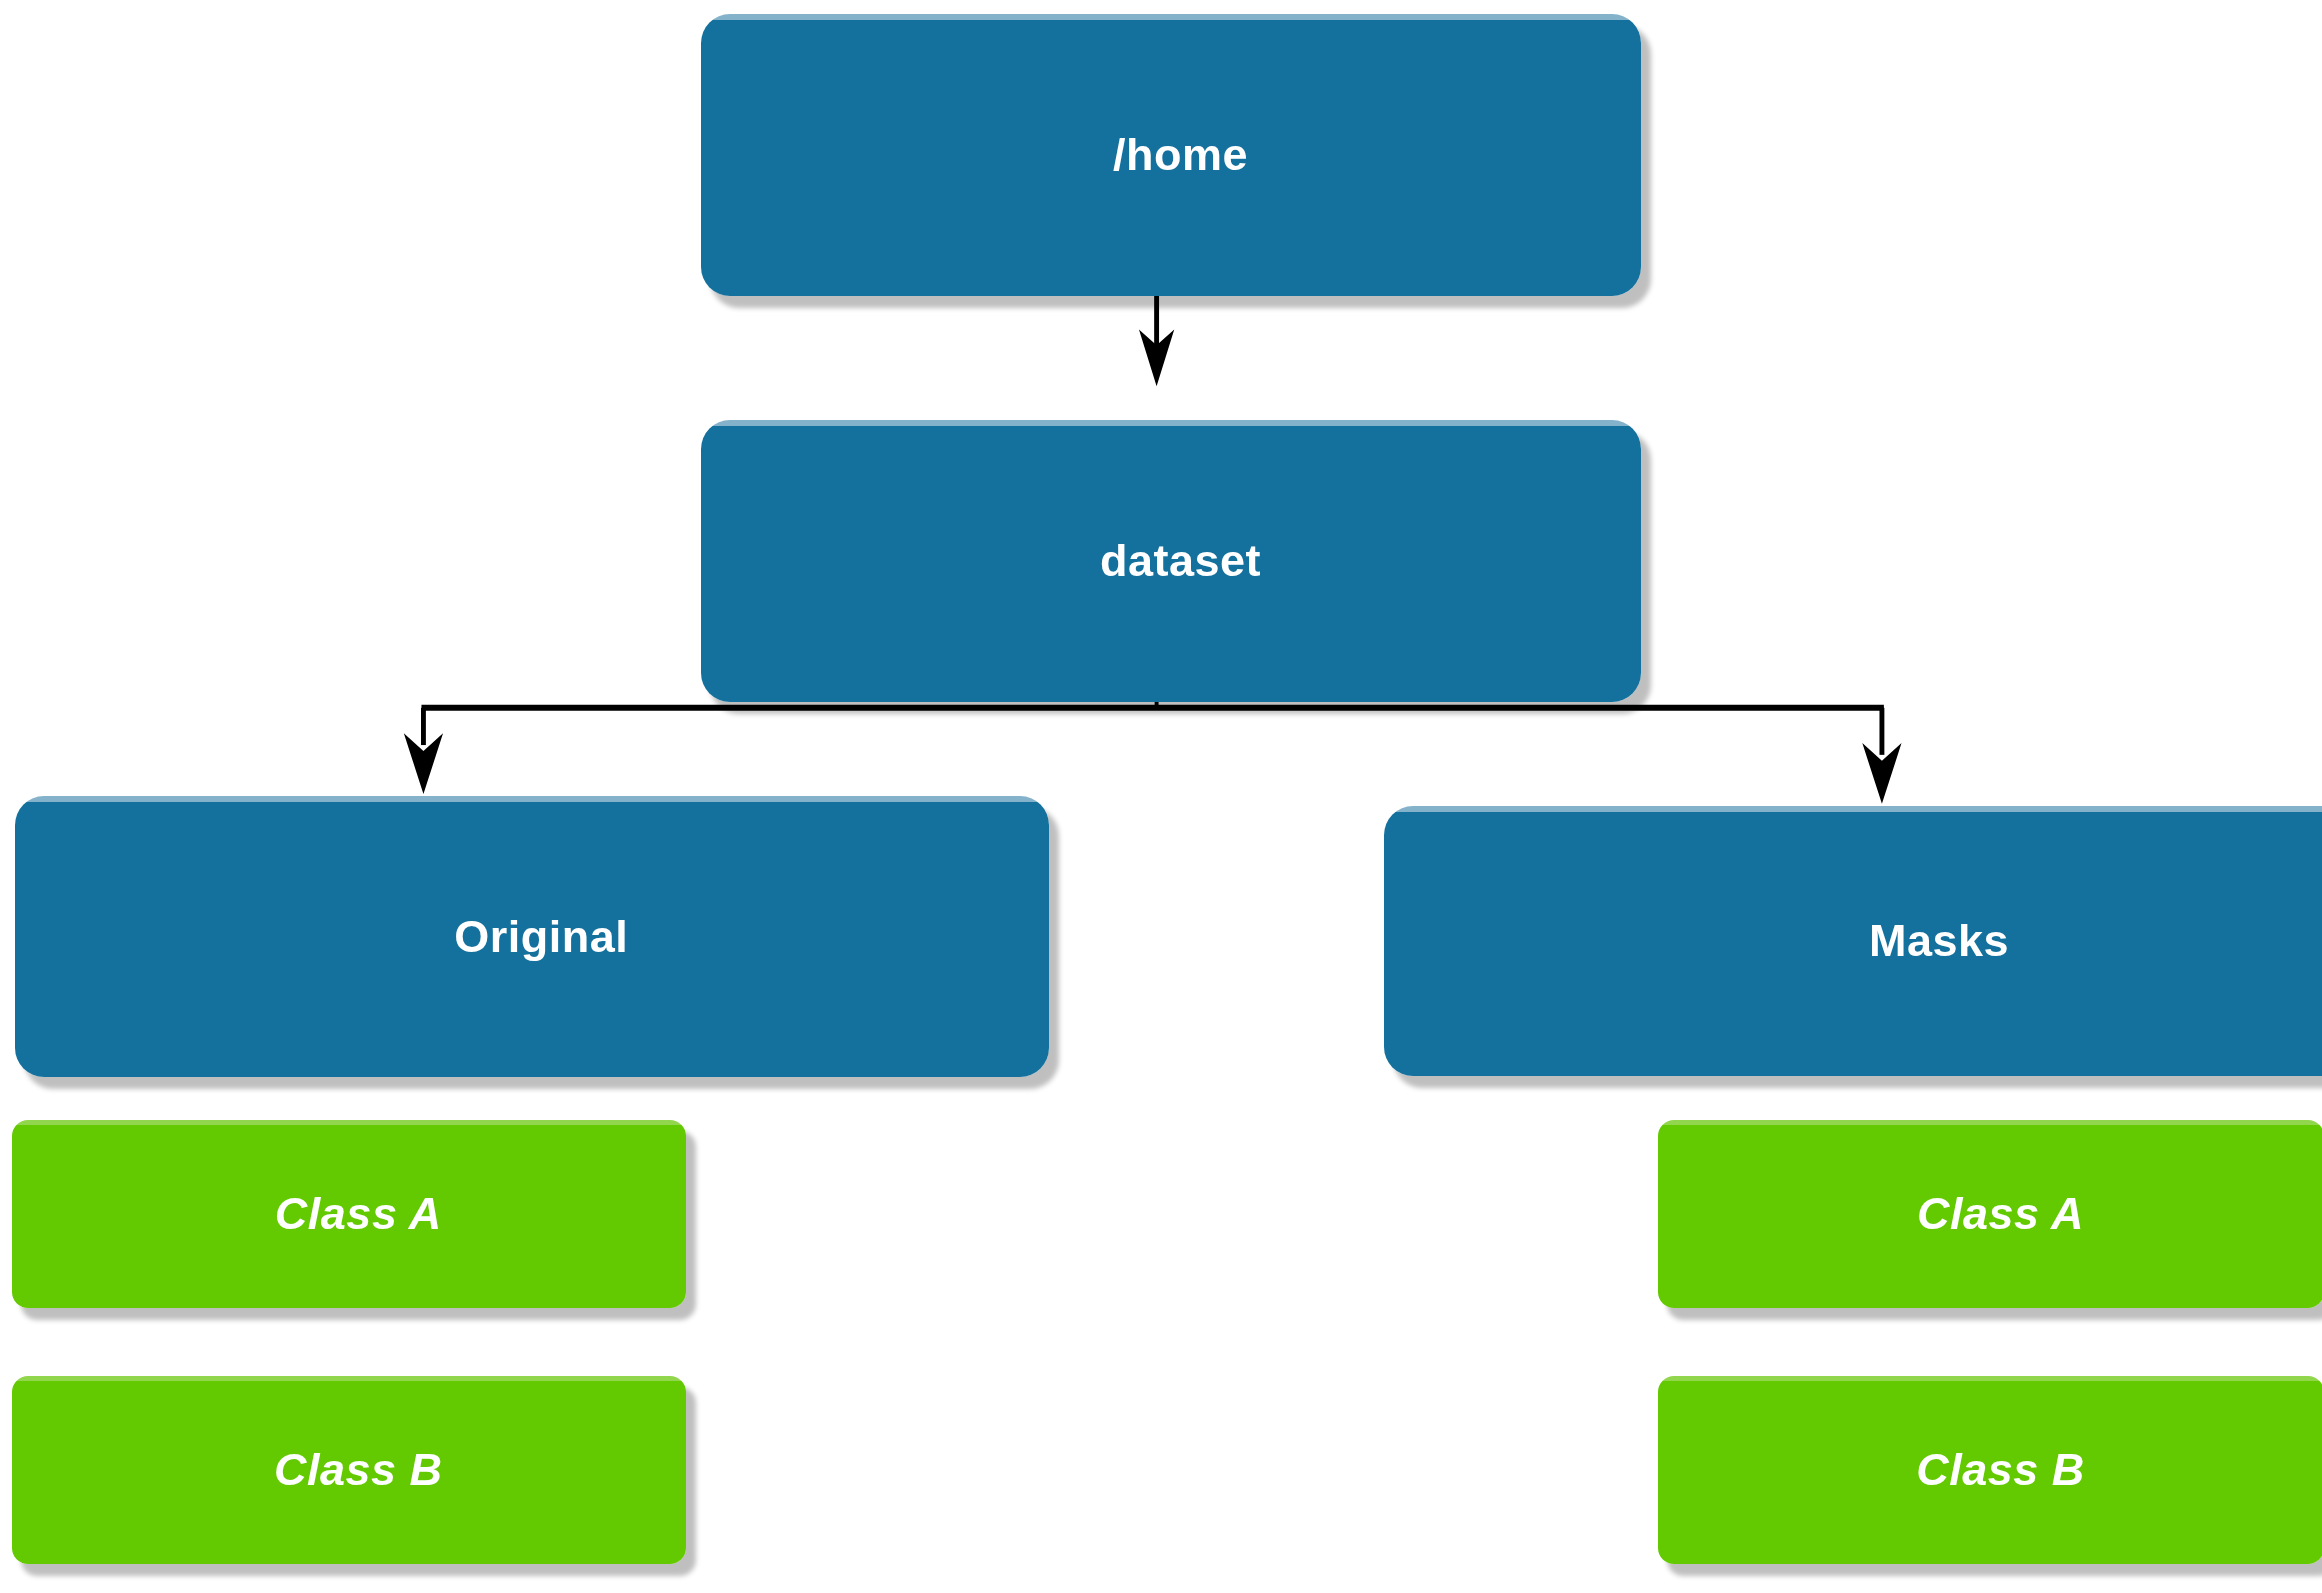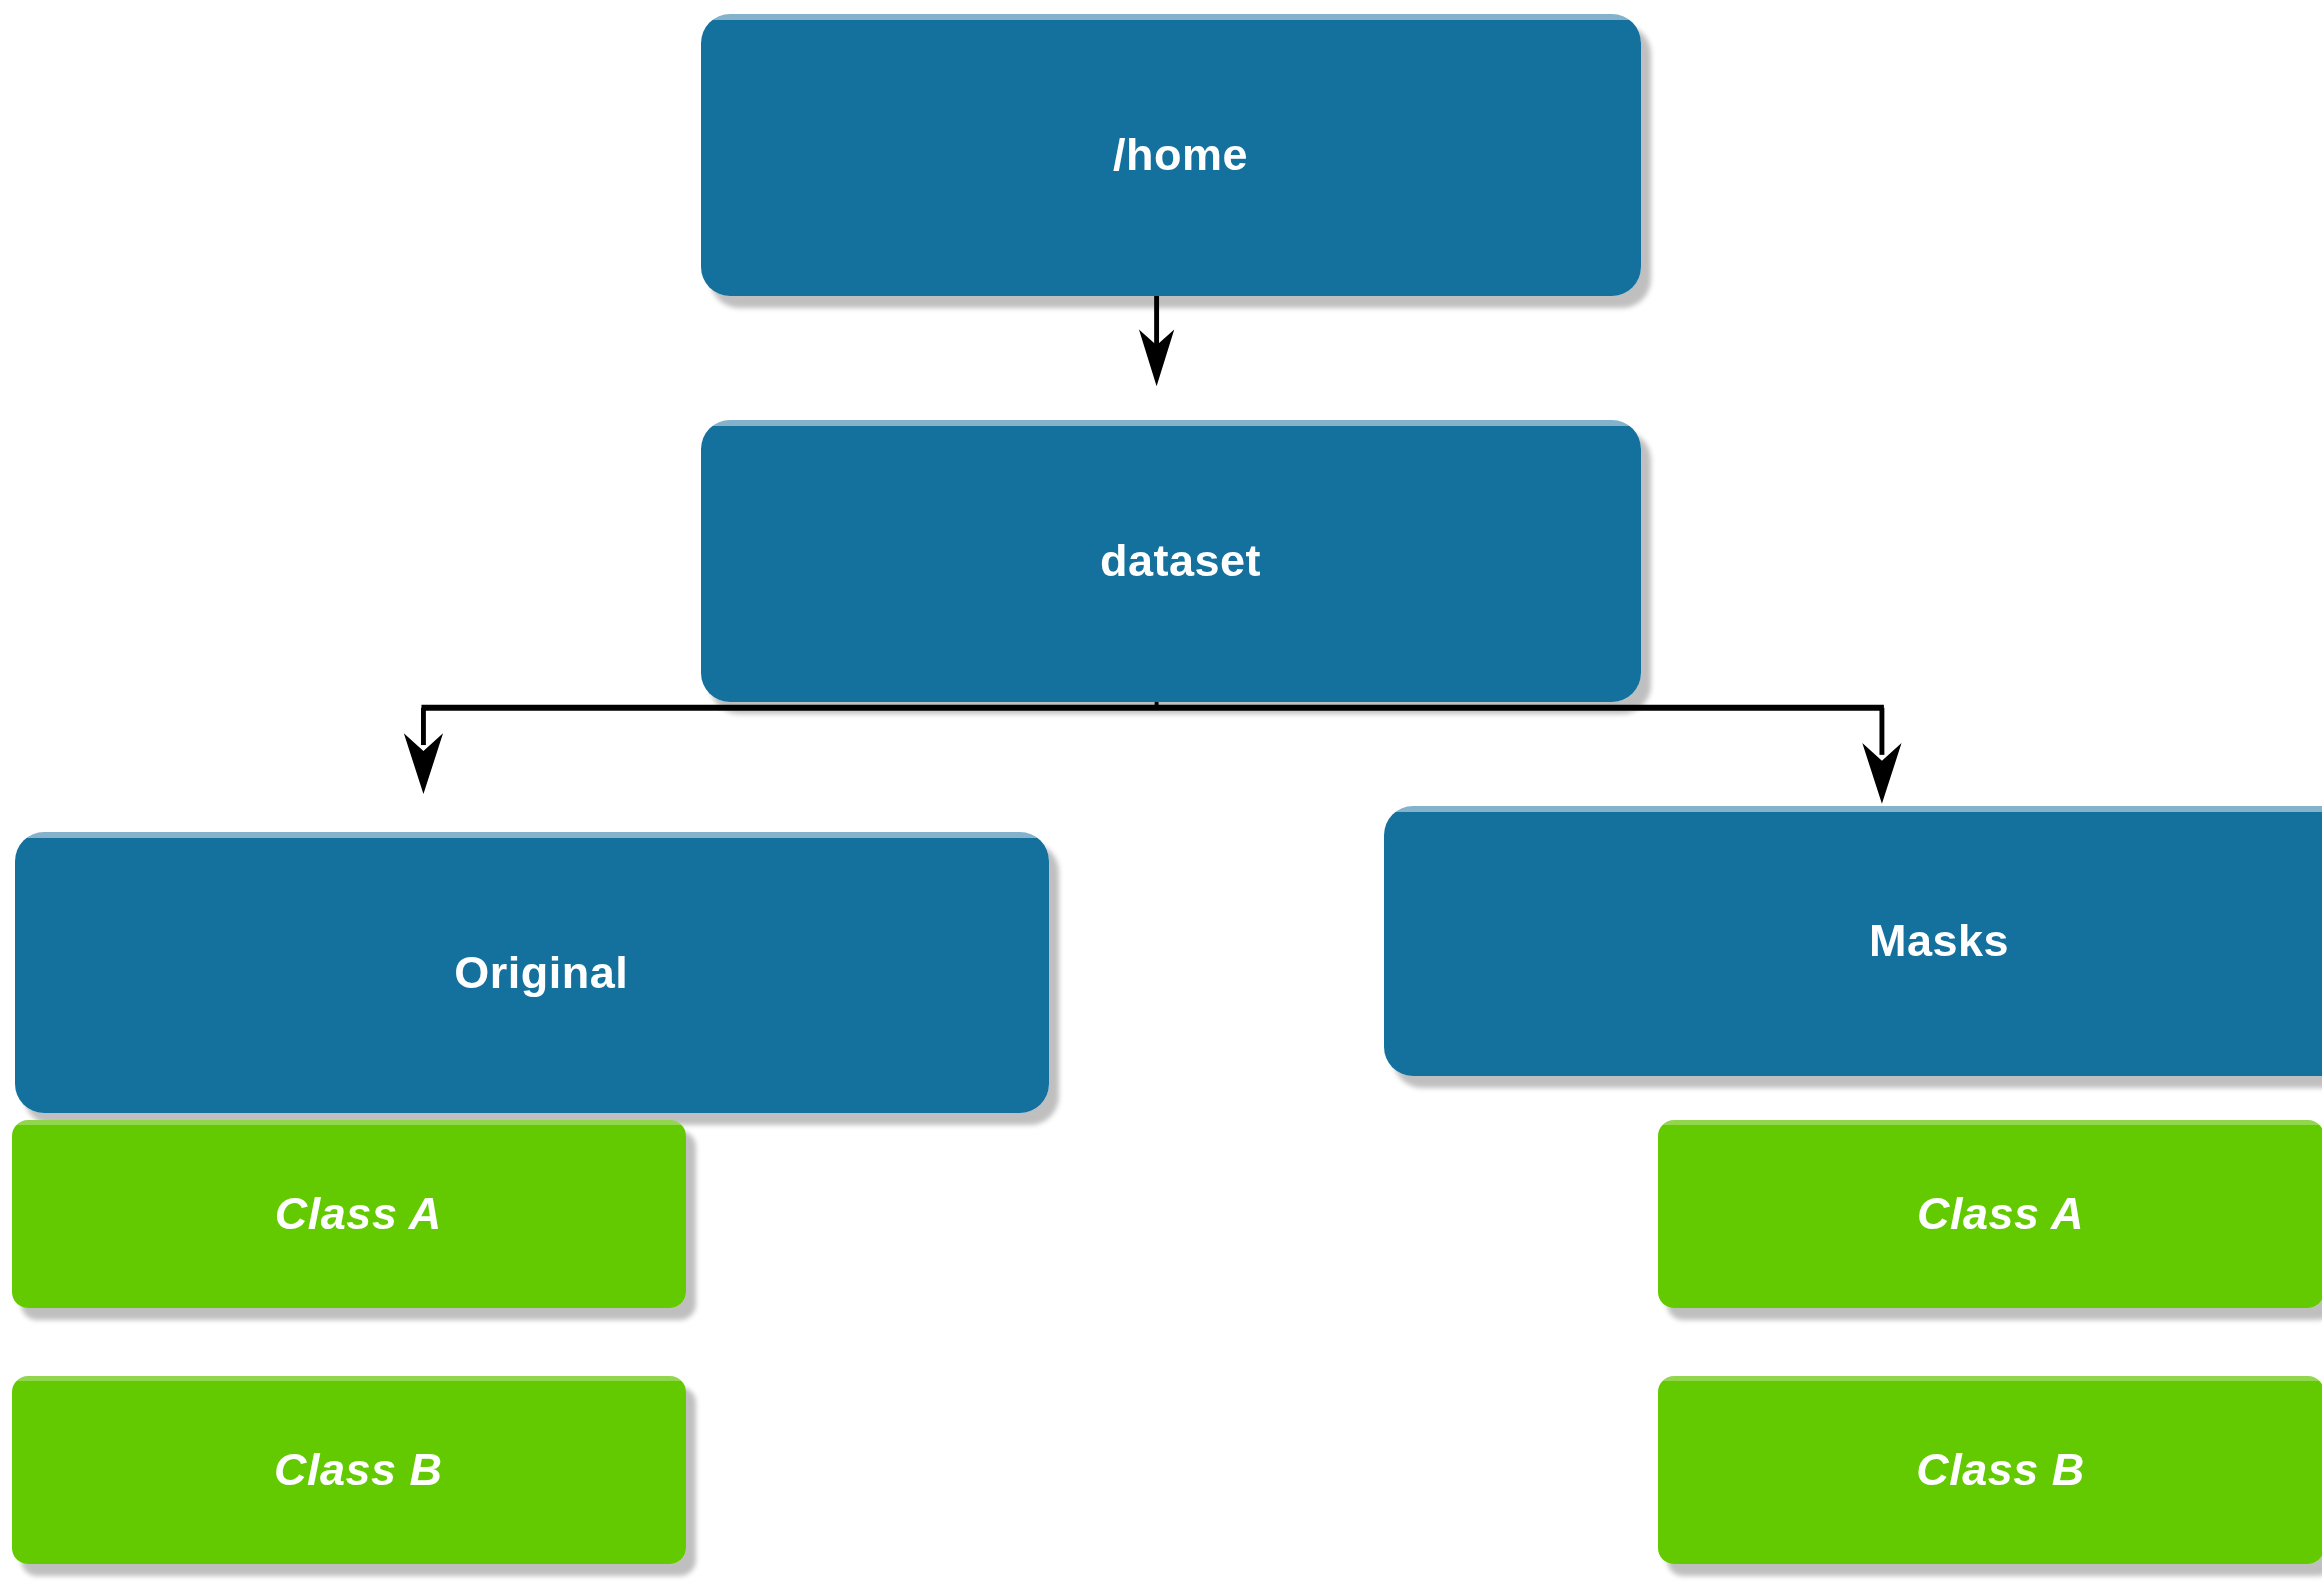--- a/index.html
+++ b/index.html
@@ -36,21 +36,21 @@
     border-radius: 29px;
   }
   .node.class {
     background: linear-gradient(to bottom, #92d64e 0px, #92d64e 4.9px, #63ca02 4.9px);
     border-radius: 16px;
     font-style: italic;
   }
   
   .node-home     { left: 701px;  top: 13.7px;   width: 921px; height: 282px; }
   .node-dataset  { left: 701px;  top: 388px;  width: 921px; height: 282px; margin-top: 32px; }
-  .node-original { left: 14.7px;   top: 796px;  width: 1015px; height: 281px; margin-top: 36px; }
+  .node-original { left: 14.7px;   top: 796px;  width: 1015px; height: 281px; }
   .node-masks    { left: 1384px; top: 806px;  width: 1072px; height: 270px; }
   
   .node-orig-a   { left: 11.8px;   top: 1120px; width: 655px; height: 188px; }
   .node-orig-b   { left: 11.8px;   top: 1376px; width: 655px; height: 188px; }
   .node-mask-a   { left: 1658px; top: 1120px; width: 647px; height: 188px; }
   .node-mask-b   { left: 1658px; top: 1376px; width: 647px; height: 188px; }
 </style>
 </head>
 <body>
 

